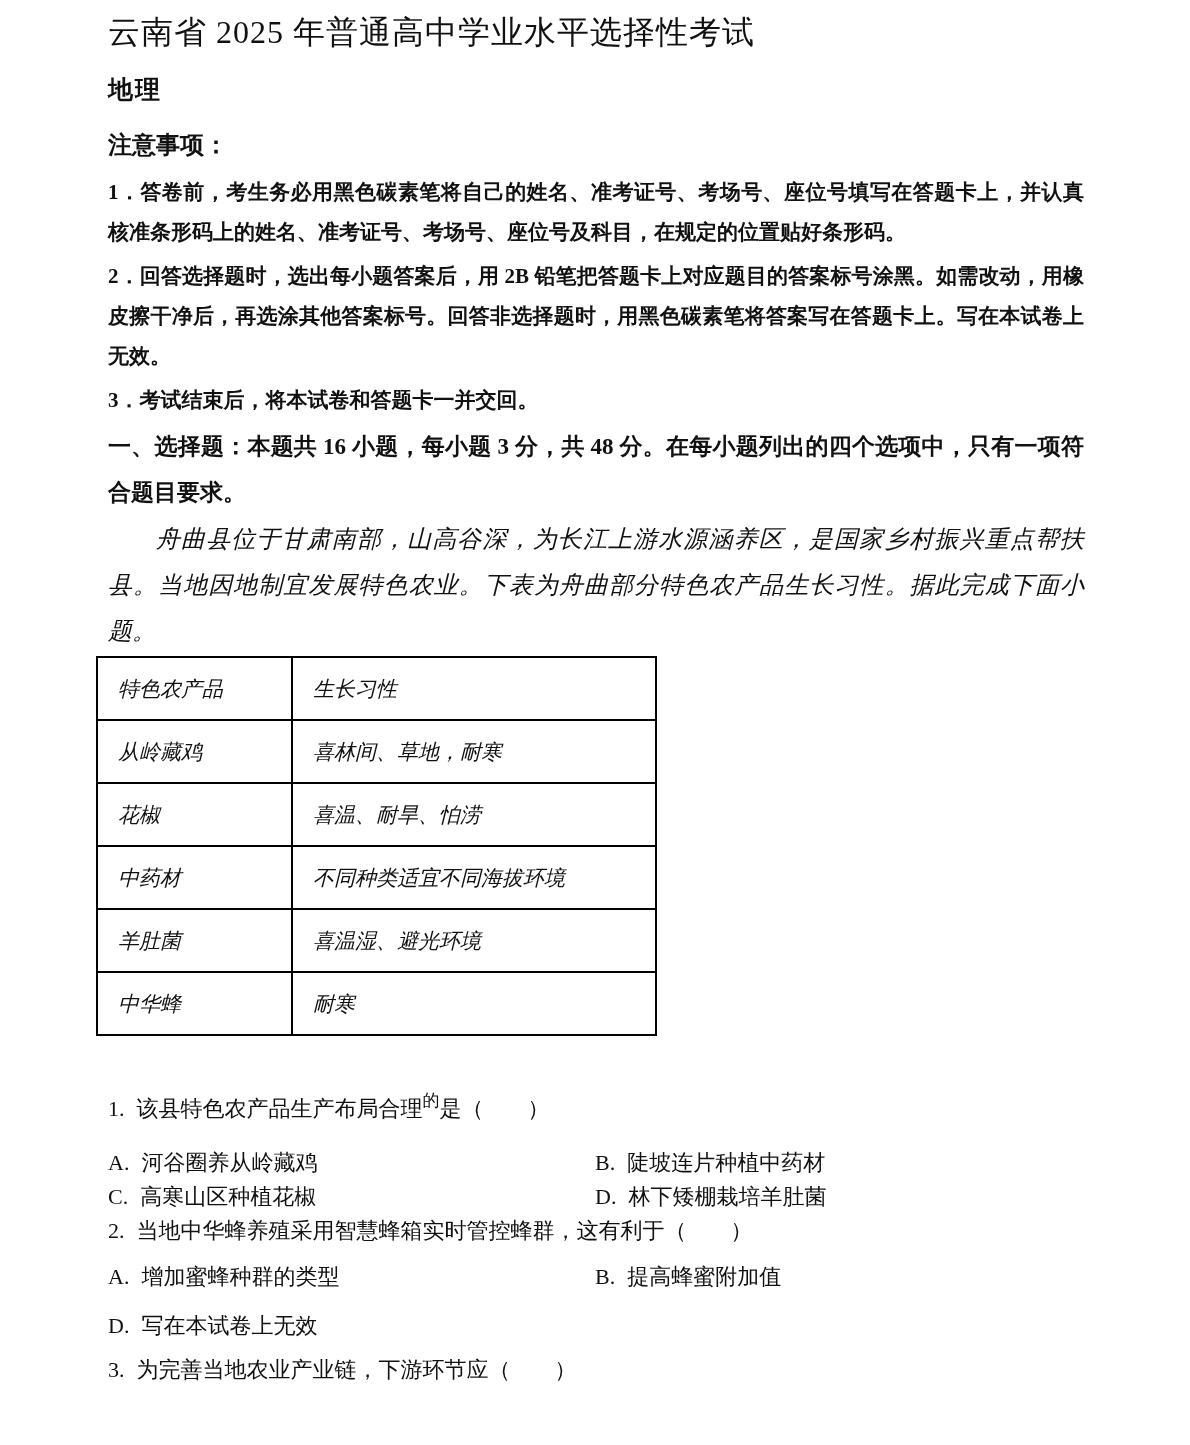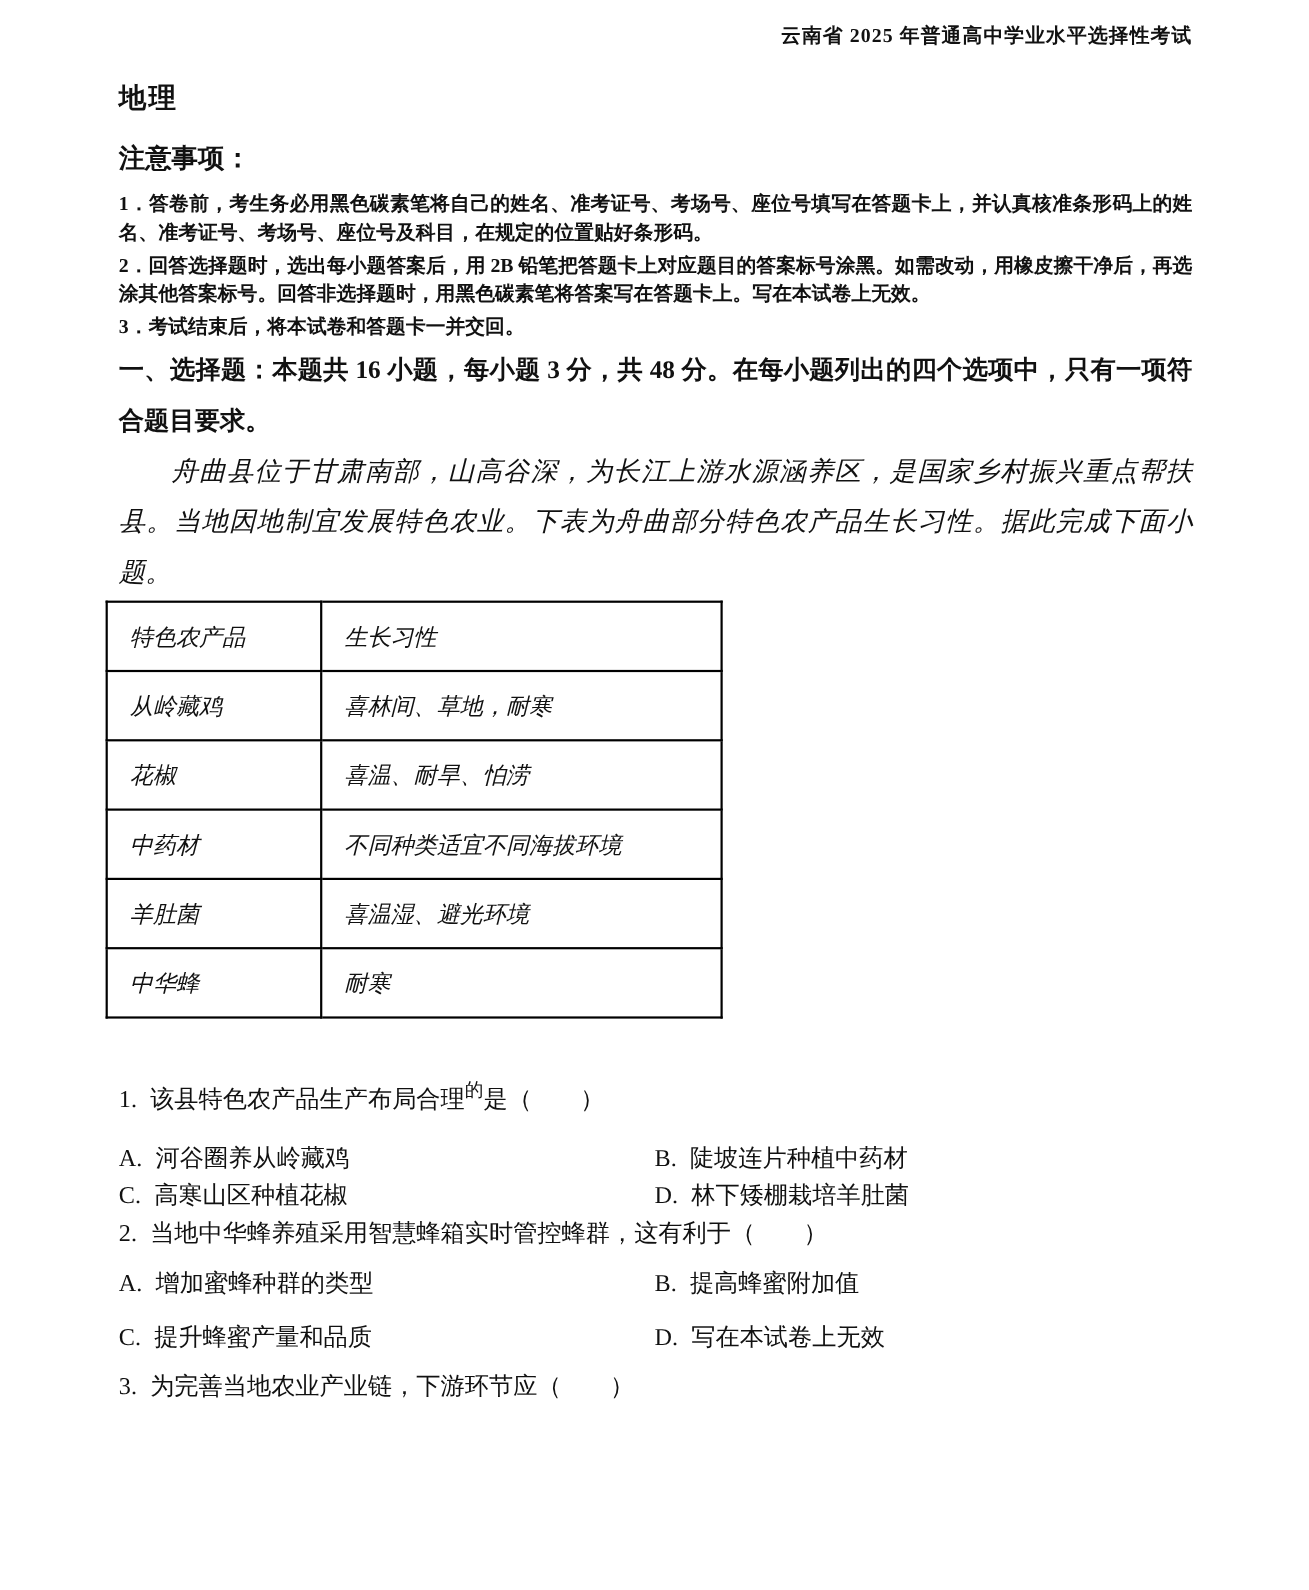--- a/index.html
+++ b/index.html
@@ -15,43 +15,43 @@
     font-family: "Liberation Serif", serif;
   }
   .page {
     box-sizing: border-box;
     width: 1190px;
     height: 1445px;
     padding: 16px 106px 0 108px;
   }
   .doc-title {
     margin: 0 0 26px 0;
-    text-align: right;
-    font-size: 18px;
+    text-align: left;
+    font-size: 32px;
     line-height: 32px;
-    font-weight: bold;
+    font-weight: normal;
     letter-spacing: 1px;
   }
   .doc-subject {
     margin: 0 0 24px 0;
     font-size: 25px;
     line-height: 32px;
     font-weight: bold;
     letter-spacing: 2px;
   }
   .notice-heading {
     margin: 0 0 12px 0;
     font-size: 24px;
     line-height: 30px;
     font-weight: bold;
   }
   .instruction {
     margin: 0 0 4px 0;
-    font-size: 18px;
-    line-height: 26px;
+    font-size: 21px;
+    line-height: 40px;
     font-weight: bold;
     text-align: justify;
   }
   .section-heading {
     margin: 2px 0 0 0;
     font-size: 23px;
     line-height: 46px;
     font-weight: bold;
     text-align: justify;
   }
@@ -164,21 +164,20 @@
   </div>
 
   <p class="question-stem q2-stem">
     <span class="q-num">2.</span><span>当地中华蜂养殖采用智慧蜂箱实时管控蜂群，这有利于（　　）</span>
   </p>
   <div class="options-row q2-opts-1">
     <div><span class="opt-label">A.</span><span>增加蜜蜂种群的类型</span></div>
     <div><span class="opt-label">B.</span><span>提高蜂蜜附加值</span></div>
   </div>
   <div class="options-row q2-opts-2">
-    <div><span class="opt-label">C.</span><span>提升蜂蜜产量和品质</span></div>
     <div><span class="opt-label">D.</span><span>写在本试卷上无效</span></div>
   </div>
 
   <p class="question-stem q3-stem">
     <span class="q-num">3.</span><span>为完善当地农业产业链，下游环节应（　　）</span>
   </p>
 
 </div>
 
 </body></html>

